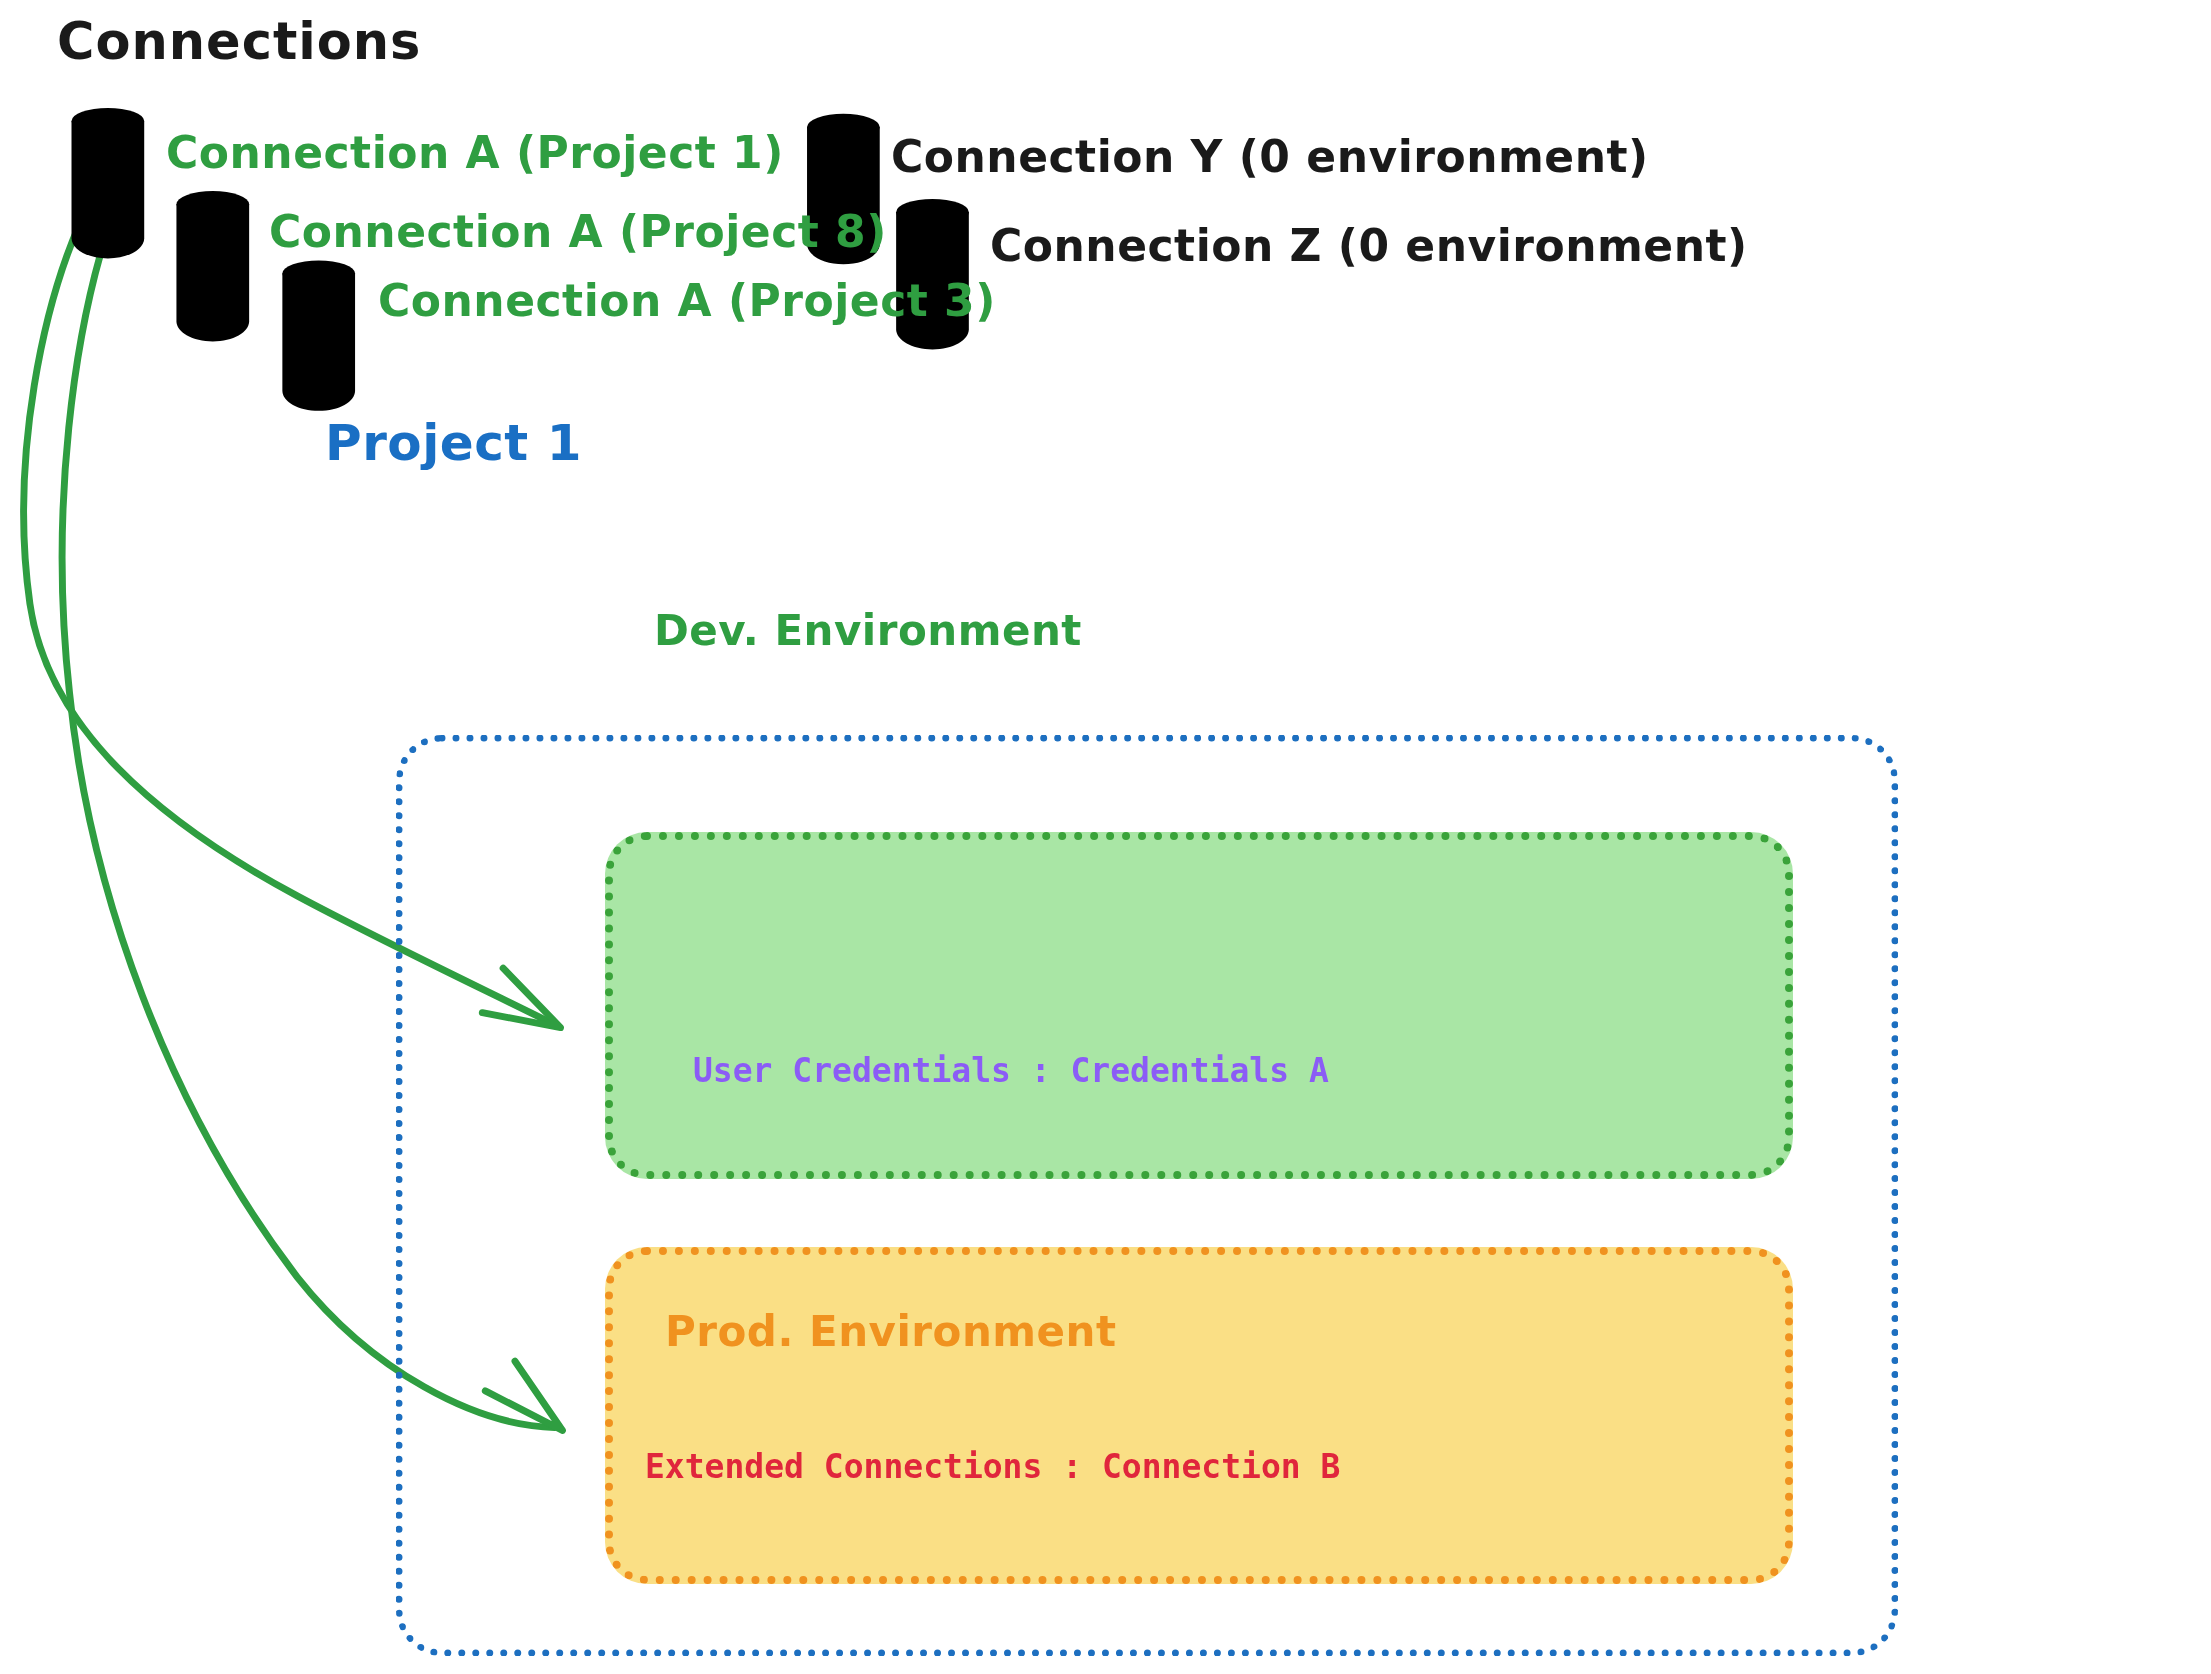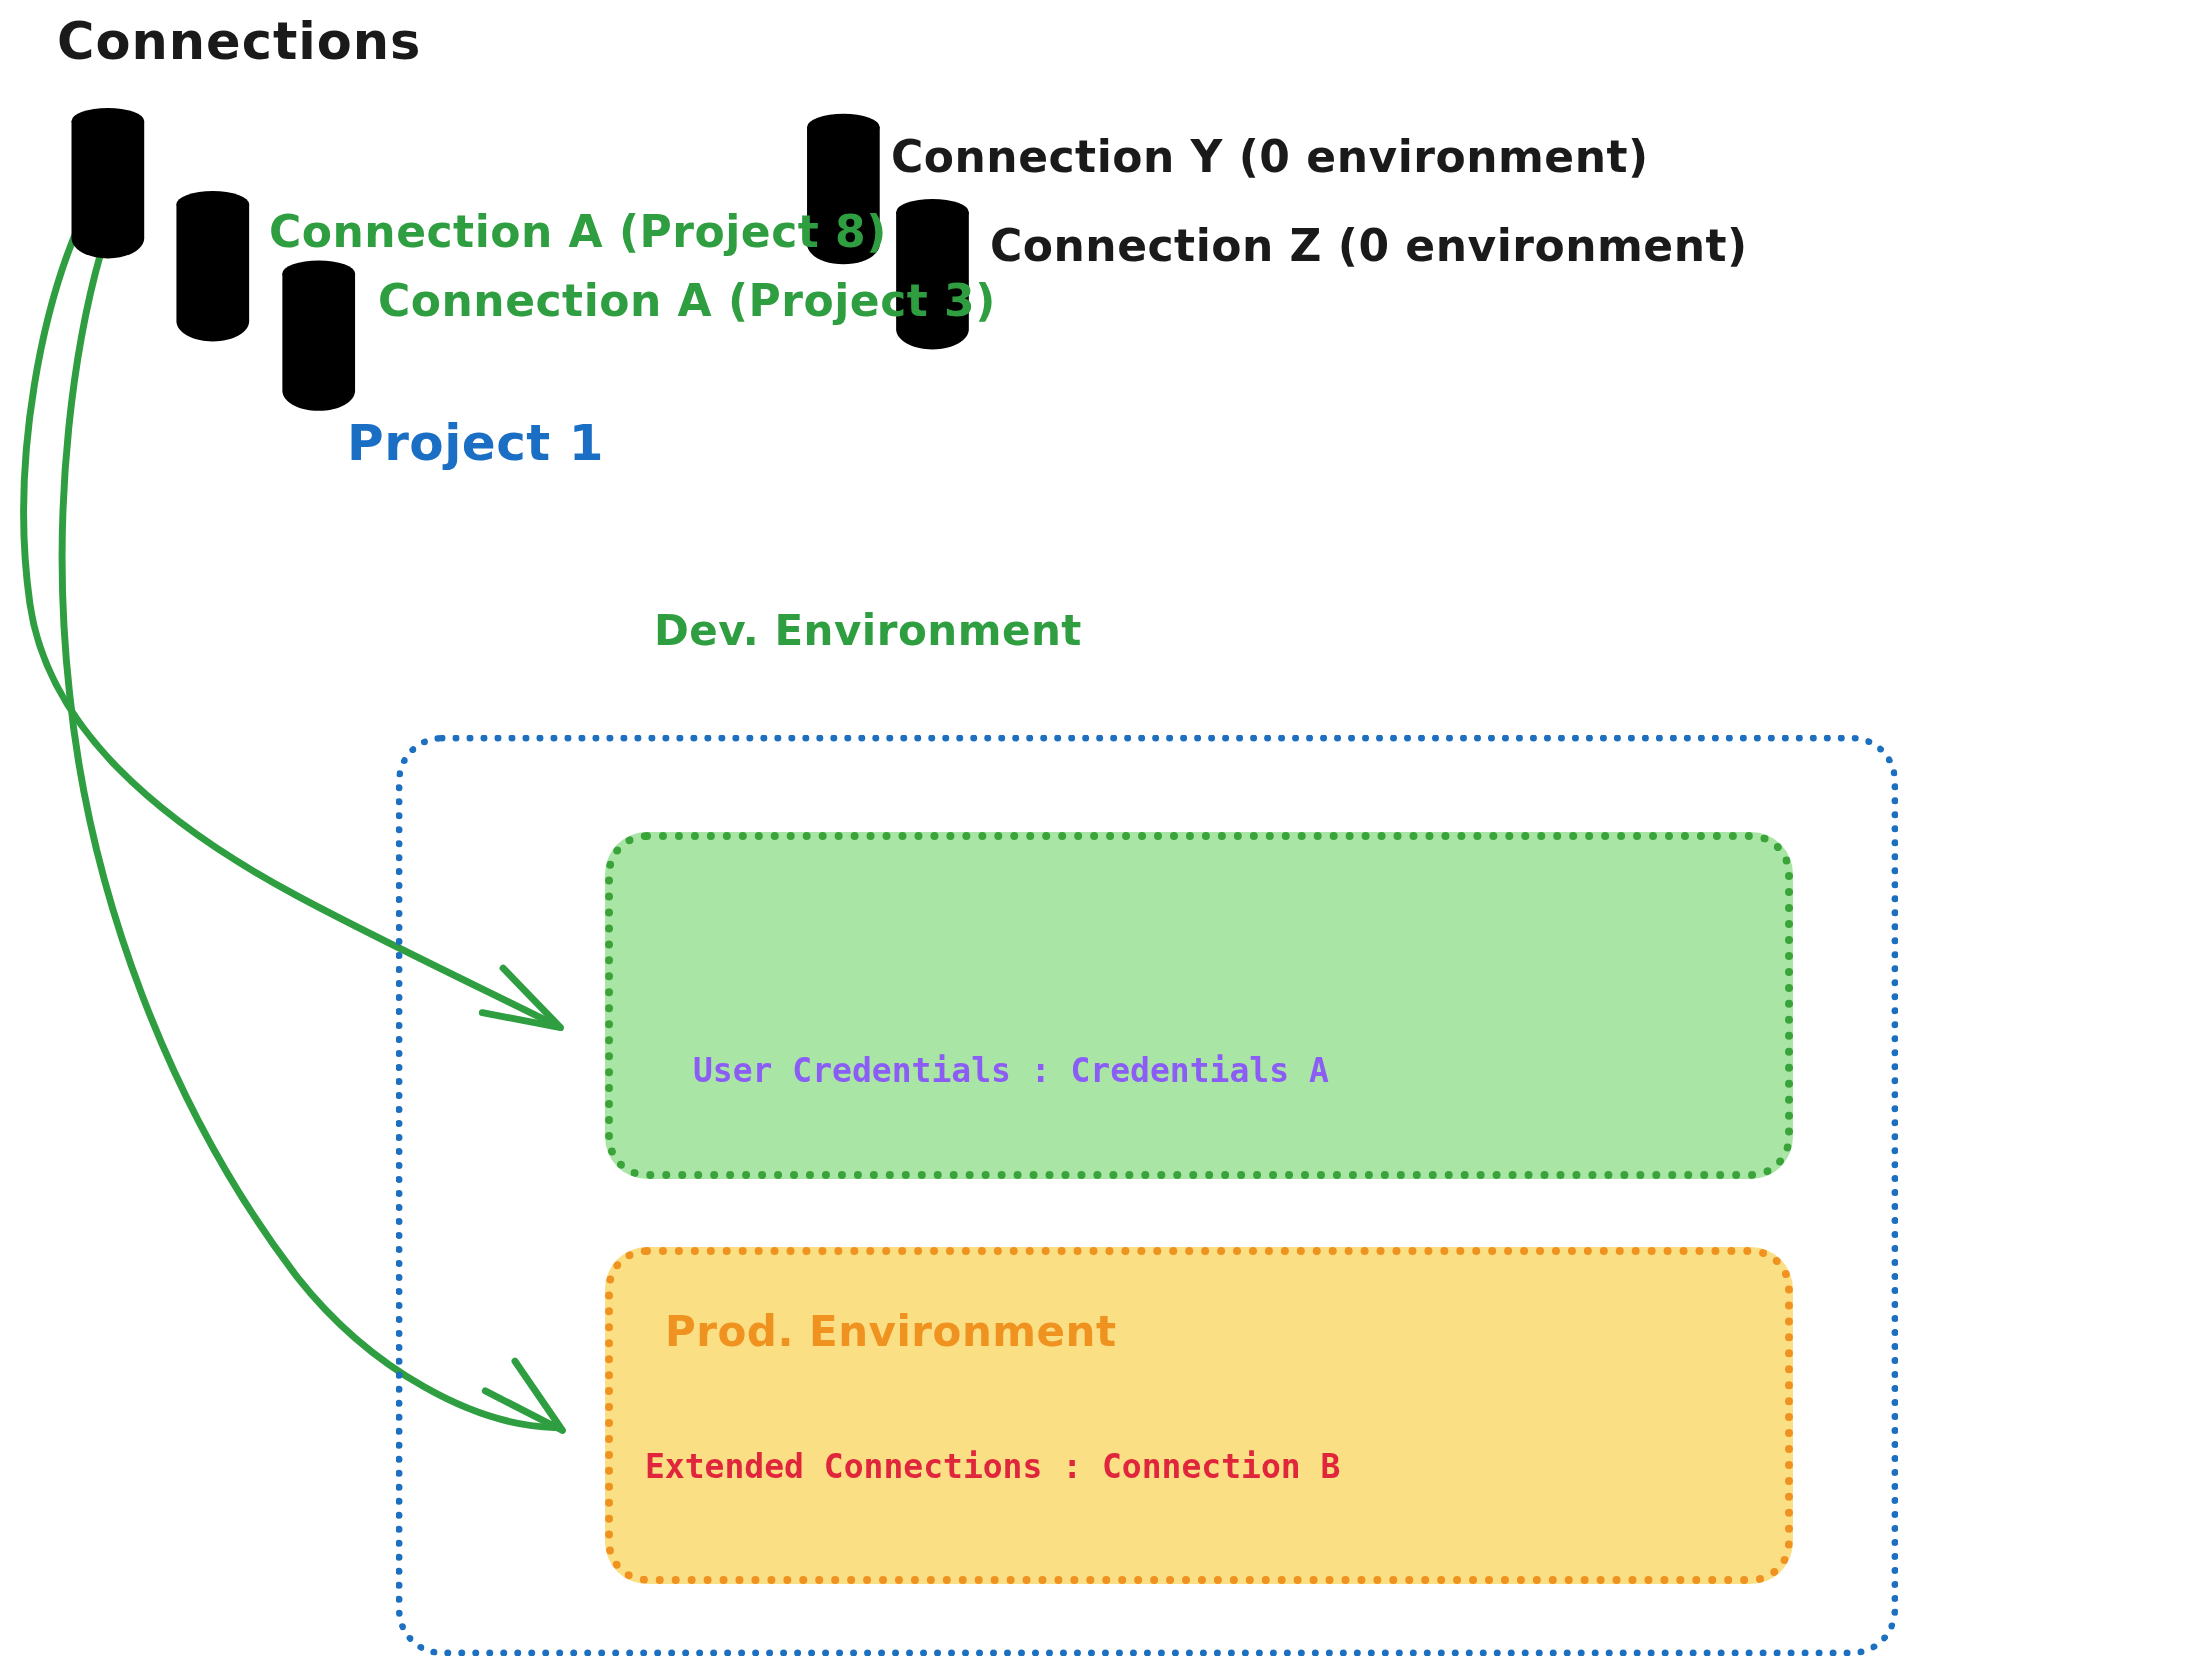--- a/index.html
+++ b/index.html
@@ -114,30 +114,31 @@
       </g>
 
     <g class="gray" transform="translate(815,114) scale(1.02)">
         <use href="#db-shape"></use>
       </g>
     <g class="gray" transform="translate(905,200) scale(1.02)">
         <use href="#db-shape"></use>
       </g>
   </svg>
 
+  <div class="hand lbl-green" style="left:166px;top:127px;">Connection A (Project 1)</div>
 
   <div class="hand lbl-green" style="left:269px;top:206px;">Connection A (Project 8)</div>
 
   <div class="hand lbl-green" style="left:378px;top:275px;">Connection A (Project 3)</div>
 
   <div class="hand lbl-black" style="left:891px;top:131px;">Connection Y (0 environment)</div>
 
   <div class="hand lbl-black" style="left:990px;top:220px;">Connection Z (0 environment)</div>
 
-  <div class="hand lbl-blue" style="left:347px;top:414px;">Project 1</div>
+  <div class="hand lbl-blue" style="left:325px;top:414px;">Project 1</div>
 
   <div class="box project-box"></div>
 
   <div class="box dev-box"></div>
   <div class="hand lbl-envgreen" style="left:654px;top:606px;">Dev. Environment</div>
   <div class="mono mono-green" style="left:693px;top:1051px;">User Credentials : Credentials A</div>
 
   <div class="box prod-box"></div>
   <div class="hand lbl-envorange" style="left:665px;top:1307px;">Prod. Environment</div>
   <div class="mono mono-red" style="left:645px;top:1447px;">Extended Connections : Connection B</div>

